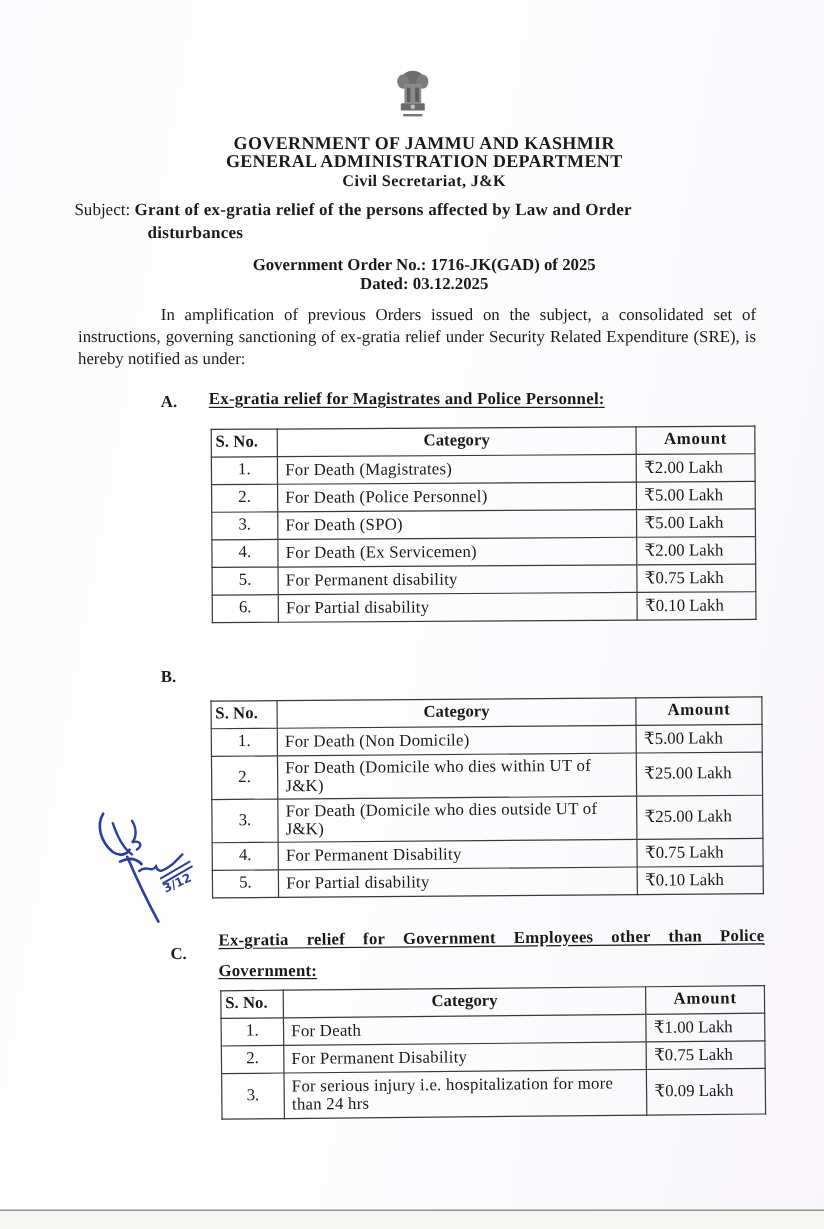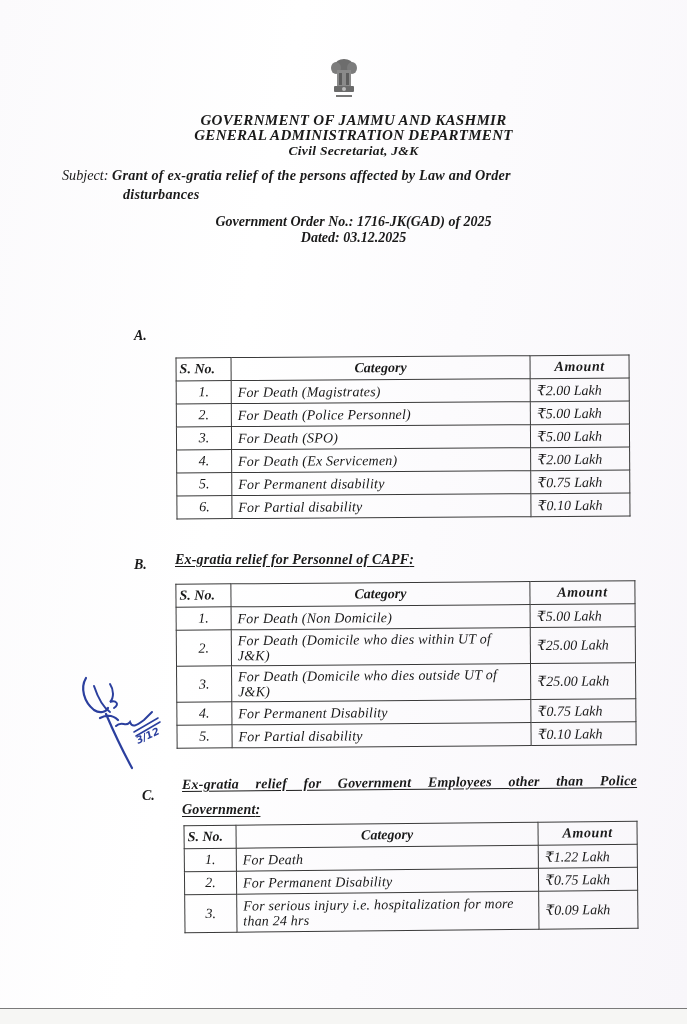--- a/index.html
+++ b/index.html
@@ -7,21 +7,20 @@
       width: 687px; height: 1024px; overflow: hidden;
       background: #f6f6f4;
       font-family: "Liberation Serif", "DejaVu Serif", serif;
       color: #1a1a1a;
       position: relative;
     }
     .paper {
       position: absolute; left: 0; top: 0; width: 687px; height: 1008px;
       background: linear-gradient(100deg, #fbfafc 0%, #ffffff 35%, #fcfbfd 60%, #f8f6fa 100%);
       border-bottom: 1px solid #7a7a7a;
-      font-style: italic;
     }
     .emblem {
       position: absolute; left: 326px; top: 56px; width: 36px; height: 46px;
     }
     .hdr {
       position: absolute; left: 0; width: 687px; text-align: center;
       font-weight: bold; letter-spacing: 0.3px;
     }
     .hdr1 { top: 112px; left: 10px; font-size: 15px; }
     .hdr2 { top: 127px; left: 10px; font-size: 15px; }
@@ -104,22 +103,24 @@
 
   <div class="subject">
     <span class="lbl">Subject:</span>
     <span class="txt">Grant of ex-gratia relief of the persons affected by Law and Order</span>
     <span class="txt line2">disturbances</span>
   </div>
 
   <div class="order order1">Government Order No.: 1716-JK(GAD) of 2025</div>
   <div class="order order2">Dated: 03.12.2025</div>
 
+  <div class="para"><span class="indent"></span><span>In amplification of previous Orders issued on the subject, a consolidated set of instructions, governing sanctioning of ex-gratia relief under Security Related Expenditure (SRE), is hereby notified as under:</span></div>
 
   <div class="sec-letter" style="left:134px; top:328px;">A.</div>
+  <div class="sec-title" style="left:174px; top:326px;"><span>Ex-gratia relief for Magistrates and Police Personnel</span><span class="colon">:</span></div>
 
   <table class="relief tA">
     <colgroup>
         <col style="width:55px">
         <col style="width:300px">
         <col style="width:99px">
       </colgroup>
     <thead>
       <tr>
         <th class="sno-h">S. No.</th>
@@ -155,21 +156,20 @@
         </tr>
       <tr>
           <td class="sno">6.</td>
           <td class="cat">For Partial disability</td>
           <td class="amt">₹0.10 Lakh</td>
         </tr>
     </tbody>
   </table>
 
   <div class="sec-letter" style="left:134px; top:557px;">B.</div>
-  <div class="sec-title" style="left:175px; top:552px;"><span>Ex-gratia relief for Personnel of CAPF</span><span class="colon">:</span></div>
 
   <table class="relief tB">
     <colgroup>
         <col style="width:55px">
         <col style="width:300px">
         <col style="width:105px">
       </colgroup>
     <thead>
       <tr>
         <th class="sno-h">S. No.</th>
@@ -230,21 +230,21 @@
       <tr>
         <th class="sno-h">S. No.</th>
         <th>Category</th>
         <th class="amt-h">Amount</th>
       </tr>
     </thead>
     <tbody>
       <tr>
           <td class="sno">1.</td>
           <td class="cat">For Death</td>
-          <td class="amt">₹1.22 Lakh</td>
+          <td class="amt">₹1.00 Lakh</td>
         </tr>
       <tr>
           <td class="sno">2.</td>
           <td class="cat">For Permanent Disability</td>
           <td class="amt">₹0.75 Lakh</td>
         </tr>
       <tr style="height:38px">
           <td class="sno">3.</td>
           <td class="cat">For serious injury i.e. hospitalization for more than 24 hrs</td>
           <td class="amt">₹0.09 Lakh</td>

